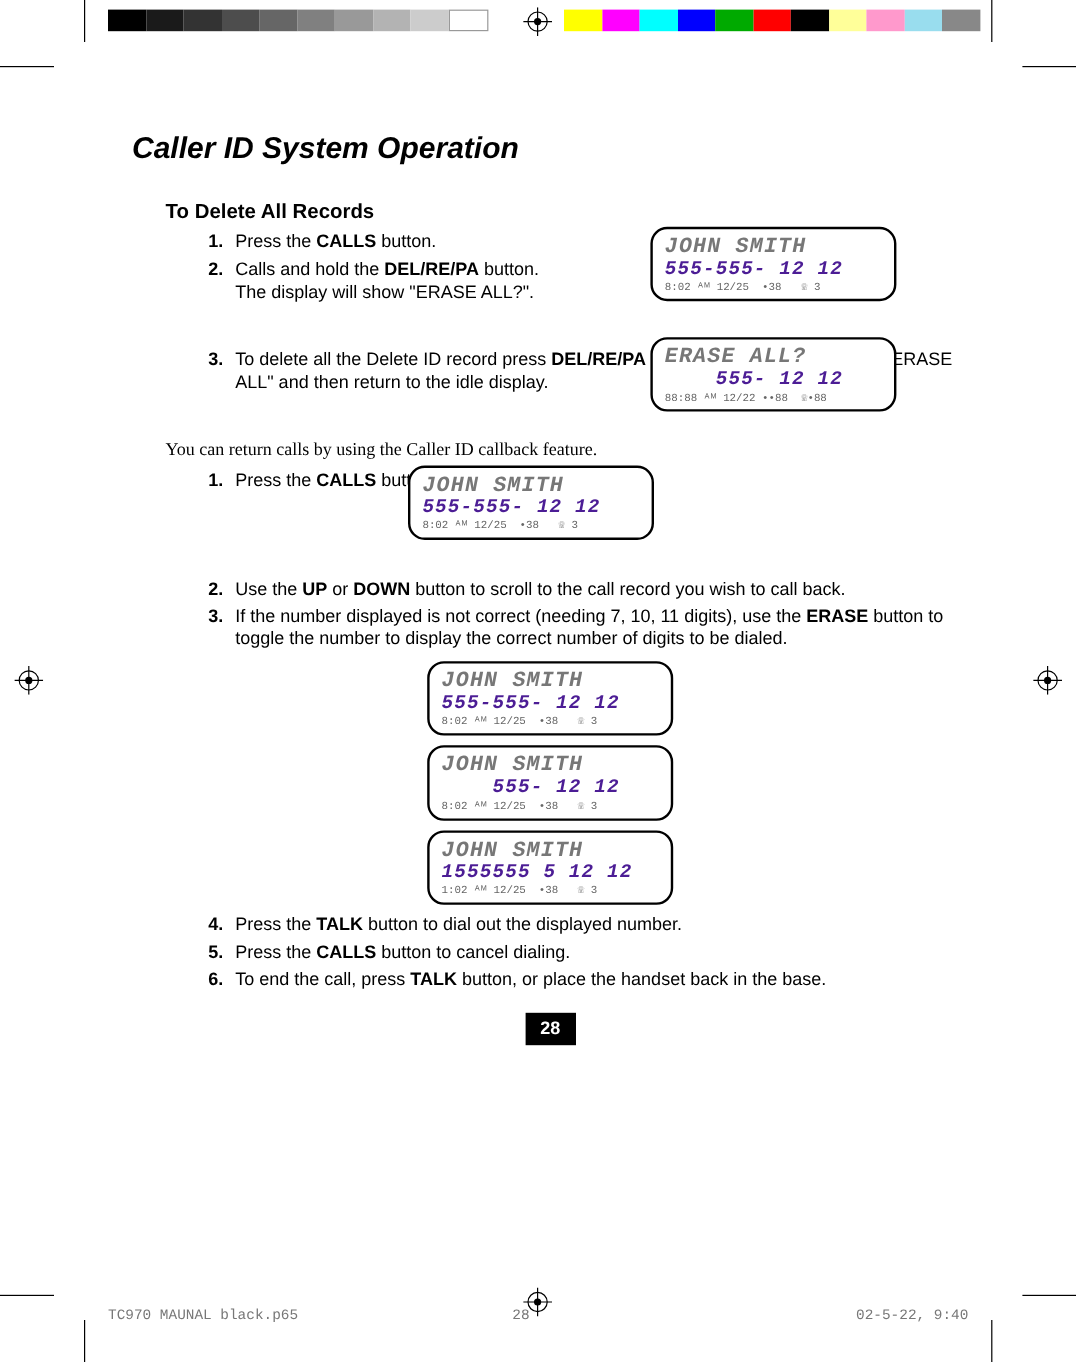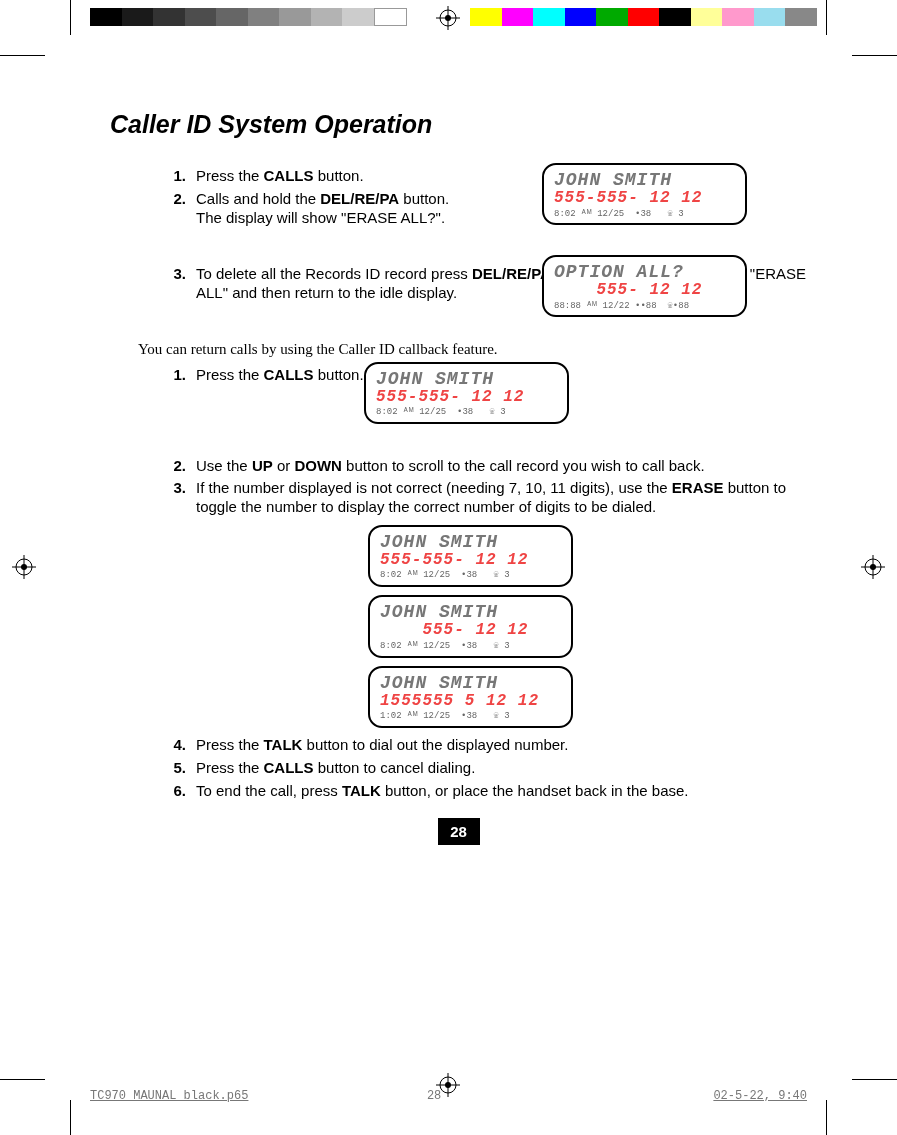--- a/index.html
+++ b/index.html
@@ -101,35 +101,34 @@
   
   .lcd {
     border: 2px solid #000;
     border-radius: 14px;
     width: 205px;
     padding: 6px 28px 4px 10px;
     box-sizing: border-box;
     background: #fff;
     font-family: "Courier New", monospace;
     letter-spacing: 1px;
-    margin-left: 24px;
   }
   .lcd .l1 {
     font-style: italic;
     font-weight: bold;
     font-size: 18px;
     color: #777;
     white-space: pre;
     line-height: 1.05;
   }
   .lcd .l2 {
     font-style: italic;
     font-weight: bold;
     font-size: 16px;
-    color: #ef4444;
+    color: #4c1d95;
     white-space: pre;
     line-height: 1.05;
   }
   .lcd .l3 {
     font-size: 9px;
     color: #666;
     letter-spacing: 0;
     white-space: pre;
     line-height: 1.2;
     margin-top: 2px;
@@ -159,21 +158,20 @@
   .footer {
     position: absolute;
     bottom: 32px;
     left: 90px;
     right: 90px;
     font-family: "Courier New", monospace;
     font-size: 12px;
     color: #777;
     display: flex;
     justify-content: space-between;
-    text-decoration: underline;
   }
   .footer .fc { position: absolute; left: 50%; transform: translateX(-150%); }
 </style>
 </head>
 <body>
 
 <div class="page">
 
   <div class="colorbar">
     <div class="swatch" style="background:#000"></div>
@@ -239,50 +237,51 @@
   <div class="crop tr-h"></div>
   <div class="crop tr-v"></div>
   <div class="crop bl-h"></div>
   <div class="crop bl-v"></div>
   <div class="crop br-h"></div>
   <div class="crop br-v"></div>
 
   <div class="content">
     <h1 class="title">Caller ID System Operation</h1>
 
+    <h2 class="sub">To Delete All Records</h2>
 
     <div style="position:relative">
       <div class="lcd lcd-right" style="top:-4px">
         <div class="l1">JOHN SMITH</div>
         <div class="l2">555-555- 12 12</div>
         <div class="l3">8:02 ᴬᴹ 12/25  •38   ☏ 3</div>
       </div>
       <div class="lcd lcd-right" style="top:88px">
-        <div class="l1">OPTION ALL?</div>
+        <div class="l1">ERASE ALL?</div>
         <div class="l2">    555- 12 12</div>
         <div class="l3">88:88 ᴬᴹ 12/22 ••88  ☏•88</div>
       </div>
 
       <ol class="steps">
         <li class="bigstep">
           <span class="num">1.</span>
           <span class="txt">
             <span>Press the </span><span class="bold">CALLS</span><span> button.</span>
           </span>
         </li>
         <li class="midstep" style="margin-bottom:38px">
           <span class="num">2.</span>
           <span class="txt" style="max-width:260px">
             <span>Calls and hold the </span><span class="bold">DEL/RE/PA</span><span> button. The display will show "ERASE ALL?".</span>
           </span>
         </li>
         <li>
           <span class="num">3.</span>
           <span class="txt">
-            <span>To delete all the Records ID record press </span><span class="bold">DEL/RE/PA</span><span> button. The display will show "ERASE ALL" and then return to the idle display.</span>
+            <span>To delete all the Delete ID record press </span><span class="bold">DEL/RE/PA</span><span> button. The display will show "ERASE ALL" and then return to the idle display.</span>
           </span>
         </li>
       </ol>
     </div>
 
     <div class="section-gap"></div>
 
     <div class="intro">You can return calls by using the Caller ID callback feature.</div>
 
     <div style="position:relative">

